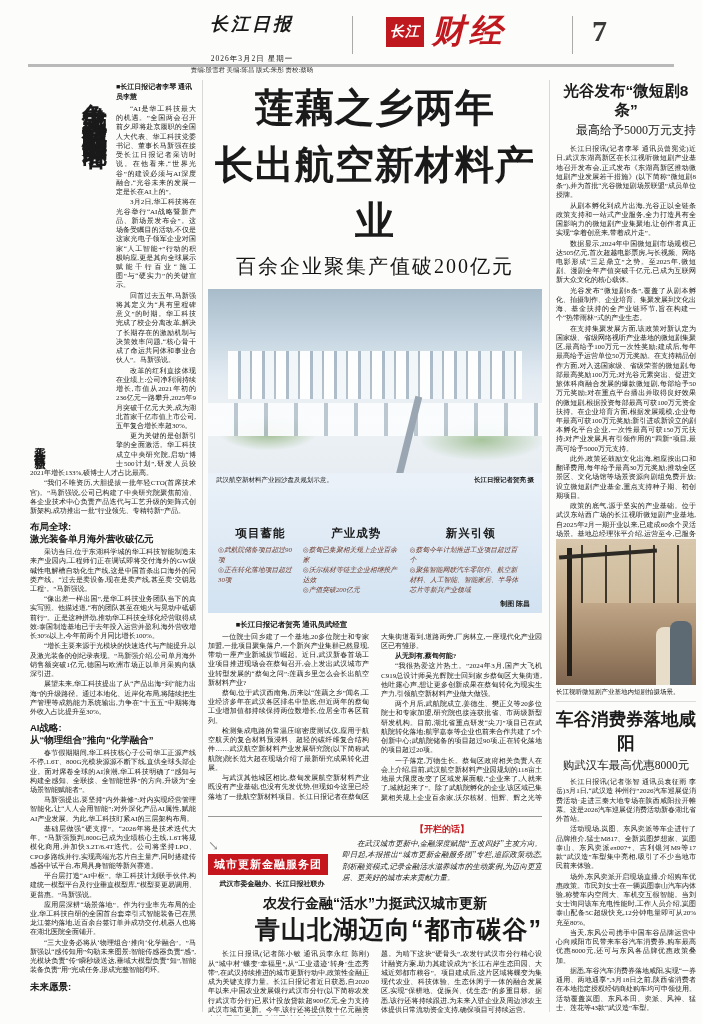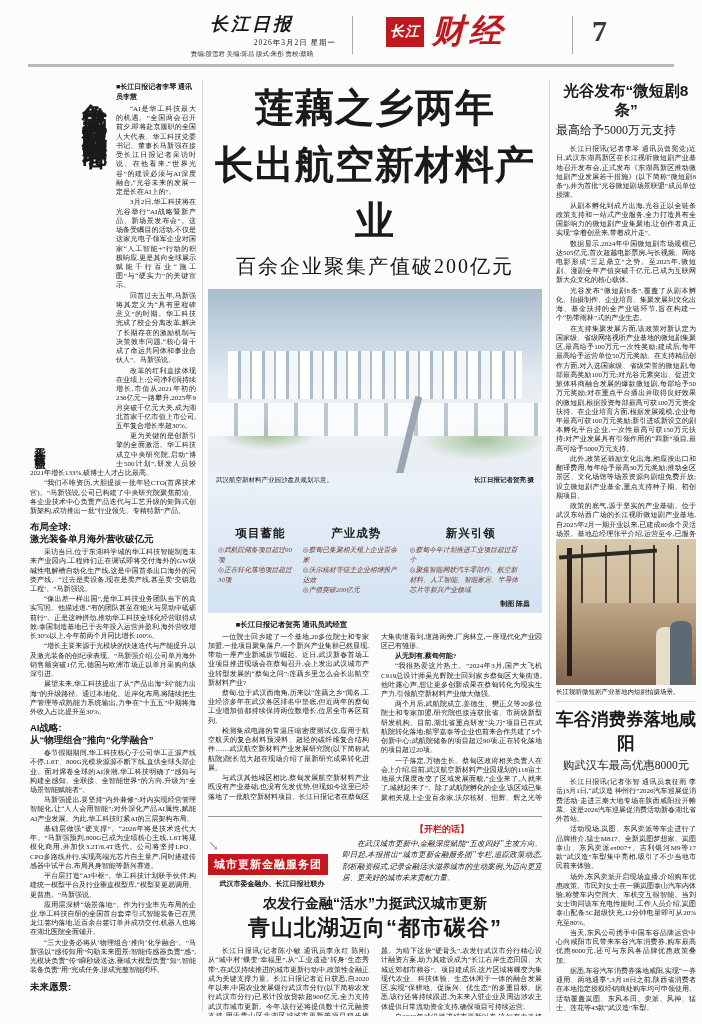--- a/index.html
+++ b/index.html
@@ -1,21 +1,21 @@
 <!DOCTYPE html>
 <html><head>
 <meta charset="utf-8">
 <style>
   html,body{margin:0;padding:0;background:#888;}
   .page{position:relative;width:702px;height:1024px;background:#fcfcfa;margin:0 auto;
         font-family:"Liberation Serif","DejaVu Serif",serif;color:#1a1a1a;overflow:hidden;}
   
   .mast{position:absolute;left:168px;top:12px;width:168px;text-align:center;}
   .mast-title{font-size:18px;font-weight:bold;font-style:italic;letter-spacing:3px;}
-  .mast-date{font-size:7.5px;margin-top:2px;letter-spacing:1px;text-align:right;}
+  .mast-date{font-size:7.5px;margin-top:18px;letter-spacing:1px;}
   .mast-staff{font-size:6.5px;color:#333;margin-top:2px;}
   .hdr-vline{position:absolute;width:1px;background:#aaa;top:16px;height:38px;}
   .brand{position:absolute;left:386px;top:15px;display:flex;align-items:center;}
   .brand-box{width:38px;height:30px;background:#c0181f;color:#fff;font-weight:bold;font-style:italic;
              font-size:14px;display:flex;align-items:center;justify-content:center;letter-spacing:1px;}
   .brand-script{font-size:33px;font-weight:bold;font-style:italic;color:#c0181f;margin-left:8px;letter-spacing:4px;line-height:1;}
   .page-num{position:absolute;left:592px;top:14px;font-size:30px;font-weight:bold;color:#3a3a3a;}
   .hdr-rule{position:absolute;left:28px;right:28px;top:64px;height:3px;background:#b9b9b9;}
   
   .vdiv{position:absolute;top:80px;bottom:12px;width:1px;background:#d8d8d8;}
@@ -64,27 +64,27 @@
   .fin-left{width:128px;padding-top:14px;}
   .arrow-icon{color:#8a8a8a;font-size:13px;vertical-align:middle;}
   .fin-badge{display:inline-block;background:#c4161c;color:#fff;font-weight:bold;font-size:11px;
              letter-spacing:1px;padding:3px 6px;font-family:"Liberation Sans","DejaVu Sans",sans-serif;}
   .fin-org{font-size:7px;font-weight:bold;margin-top:4px;text-align:center;}
   .fin-right{flex:1;padding-left:6px;}
   .fin-bracket{color:#c4161c;font-weight:bold;font-size:9px;text-align:center;margin:1px 0 2px;}
   .fin-intro{font-size:7.5px;font-style:italic;line-height:1.55;text-align:justify;text-indent:2em;}
   .fin-kicker{text-align:center;font-size:14px;font-weight:bold;margin-top:6px;
               font-family:"Liberation Sans","DejaVu Sans",sans-serif;}
-  .fin-headline{text-align:center;font-size:22px;font-weight:900;line-height:1.1;margin-top:3px;
+  .fin-headline{text-align:right;font-size:25px;font-weight:900;line-height:1.1;margin-top:3px;
               font-family:"Liberation Sans","DejaVu Sans",sans-serif;letter-spacing:1px;}
   .fin-body{column-count:2;column-gap:12px;height:128px;overflow:hidden;margin-top:7px;}
   
   .r-hl{font-size:15.5px;font-weight:900;text-align:center;line-height:1.2;
         font-family:"Liberation Sans","DejaVu Sans",sans-serif;}
-  .r-sub{font-size:12px;text-align:left;margin:3px 0 6px;color:#222;}
+  .r-sub{font-size:12px;text-align:right;margin:3px 0 6px;color:#222;}
   .r-body{height:392px;overflow:hidden;}
   .r-photo{height:146px;position:relative;overflow:hidden;margin-top:2px;
      background:linear-gradient(180deg,#d9c8ae 0%,#c4ab8b 40%,#9b7f63 78%,#7e6platform650 100%);
      background:linear-gradient(180deg,#d9c8ae 0%,#c4ab8b 40%,#9b7f63 78%,#7e6550 100%);}
   .r-photo .cabinets{position:absolute;left:18%;right:0;top:4%;height:40%;
      background:repeating-linear-gradient(90deg,rgba(40,34,28,.85) 0 2px,rgba(216,200,170,.55) 2px 24px);}
   .r-photo .rig{position:absolute;left:8%;top:6%;width:5px;height:88%;background:#23201c;}
   .r-photo .boom{position:absolute;left:2%;top:9%;width:70%;height:4px;background:#2d2a25;transform:rotate(-4deg);}
   .r-photo .fig1{position:absolute;right:14%;bottom:0;width:20px;height:58px;border-radius:8px 8px 0 0;background:#e8ddc8;}
   .r-photo .fig2{position:absolute;right:3%;bottom:0;width:22px;height:64px;border-radius:8px 8px 0 0;background:#5d6a74;}

